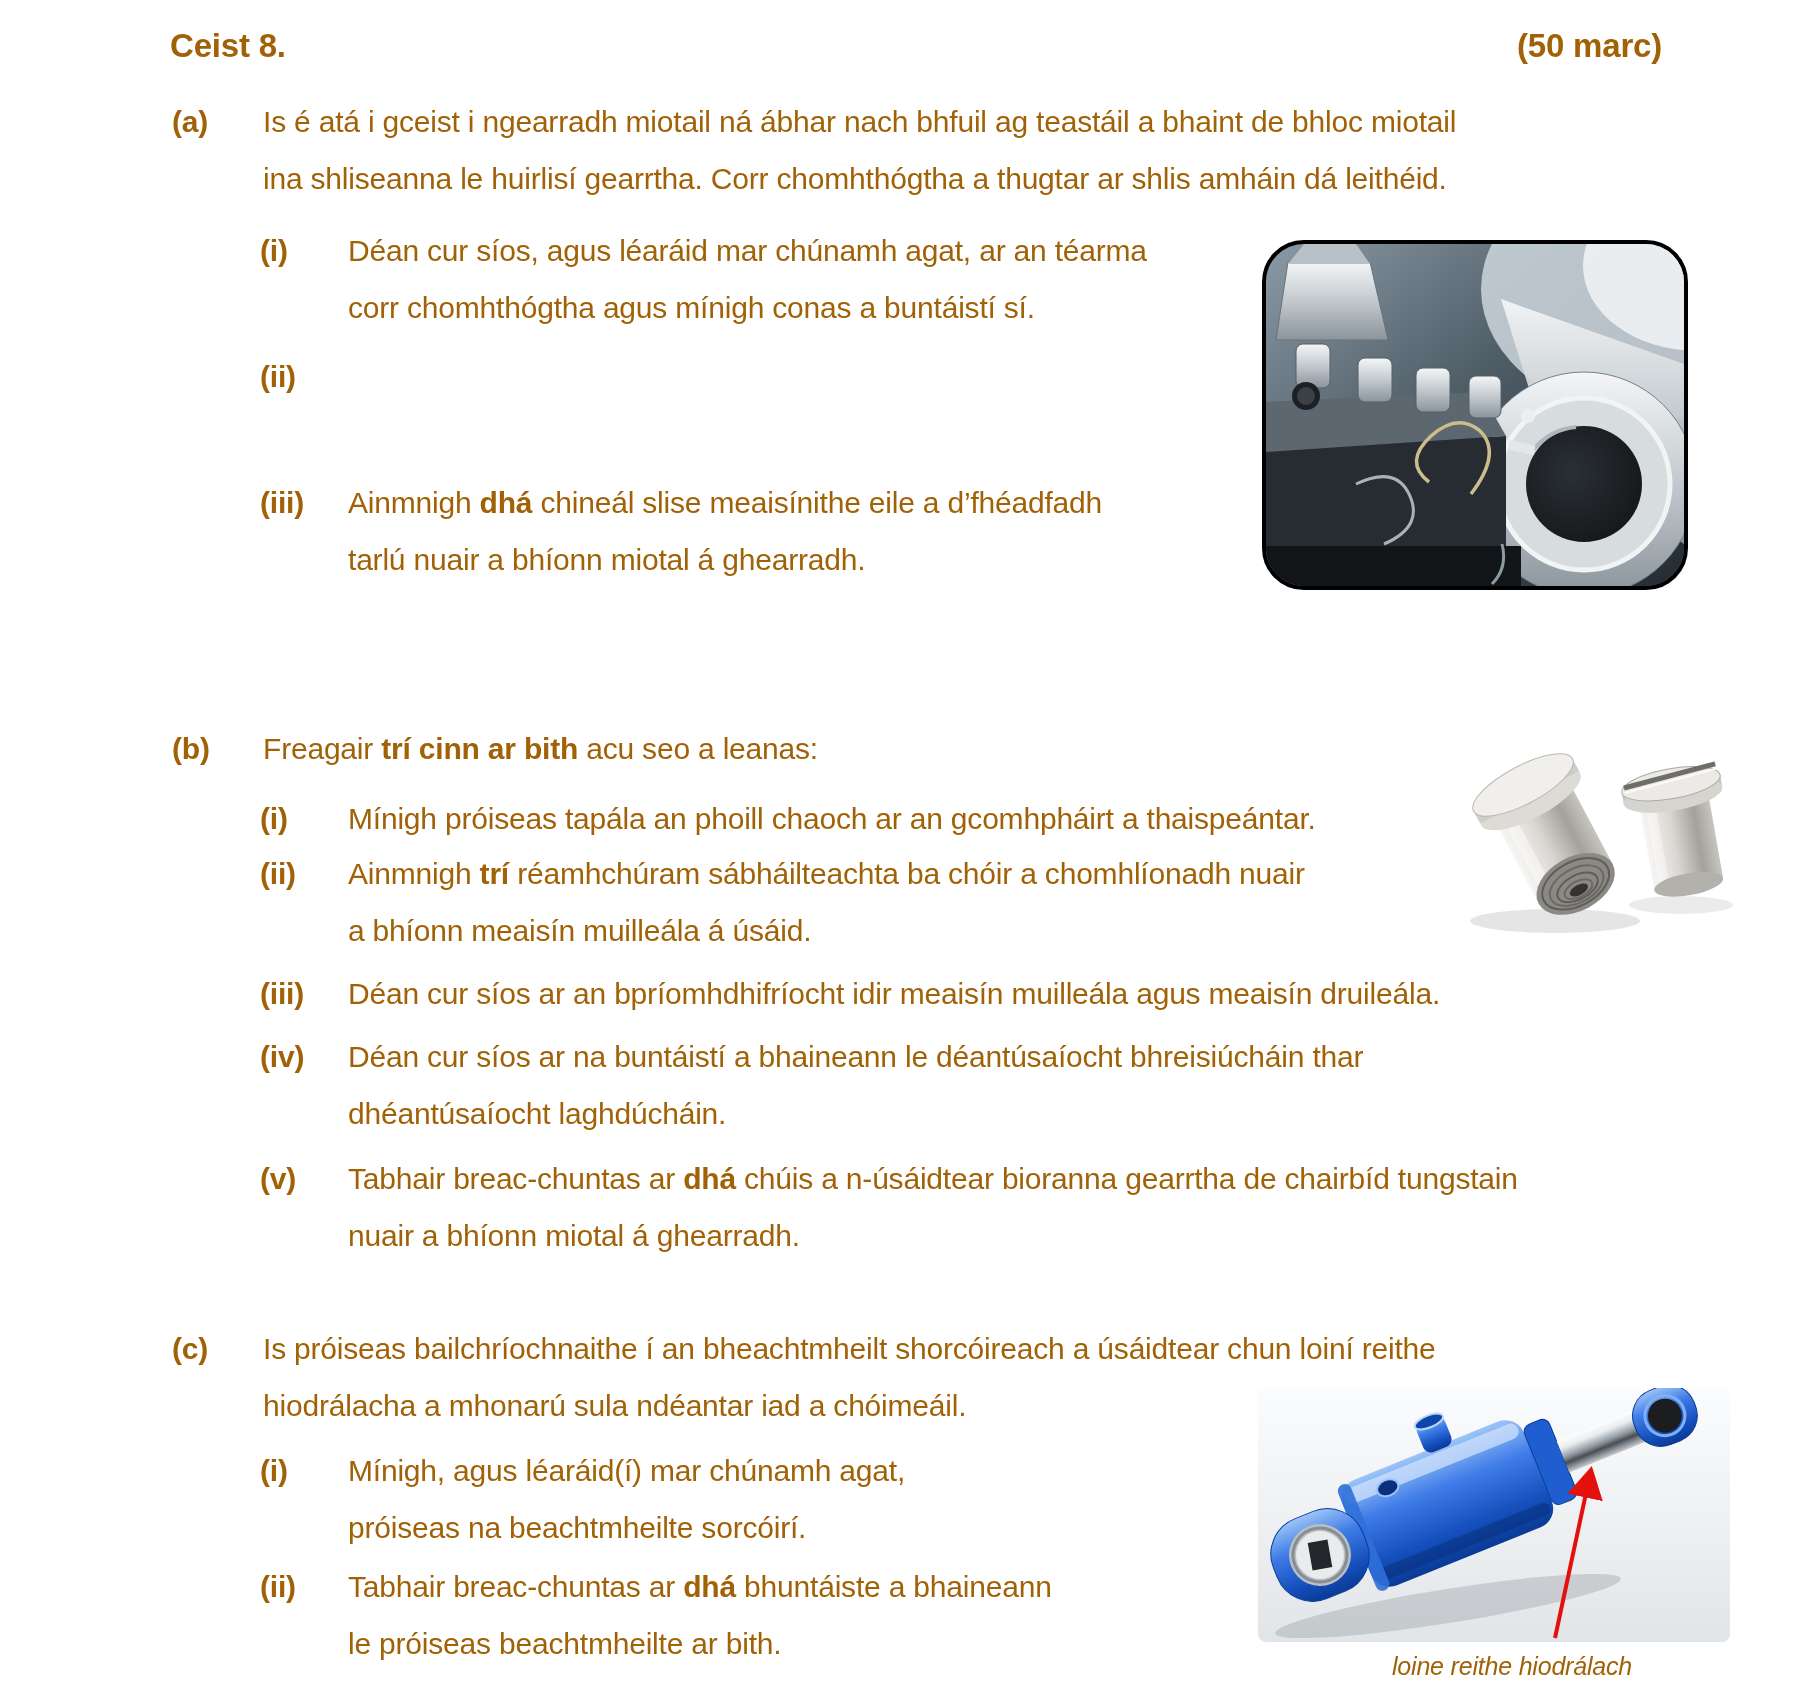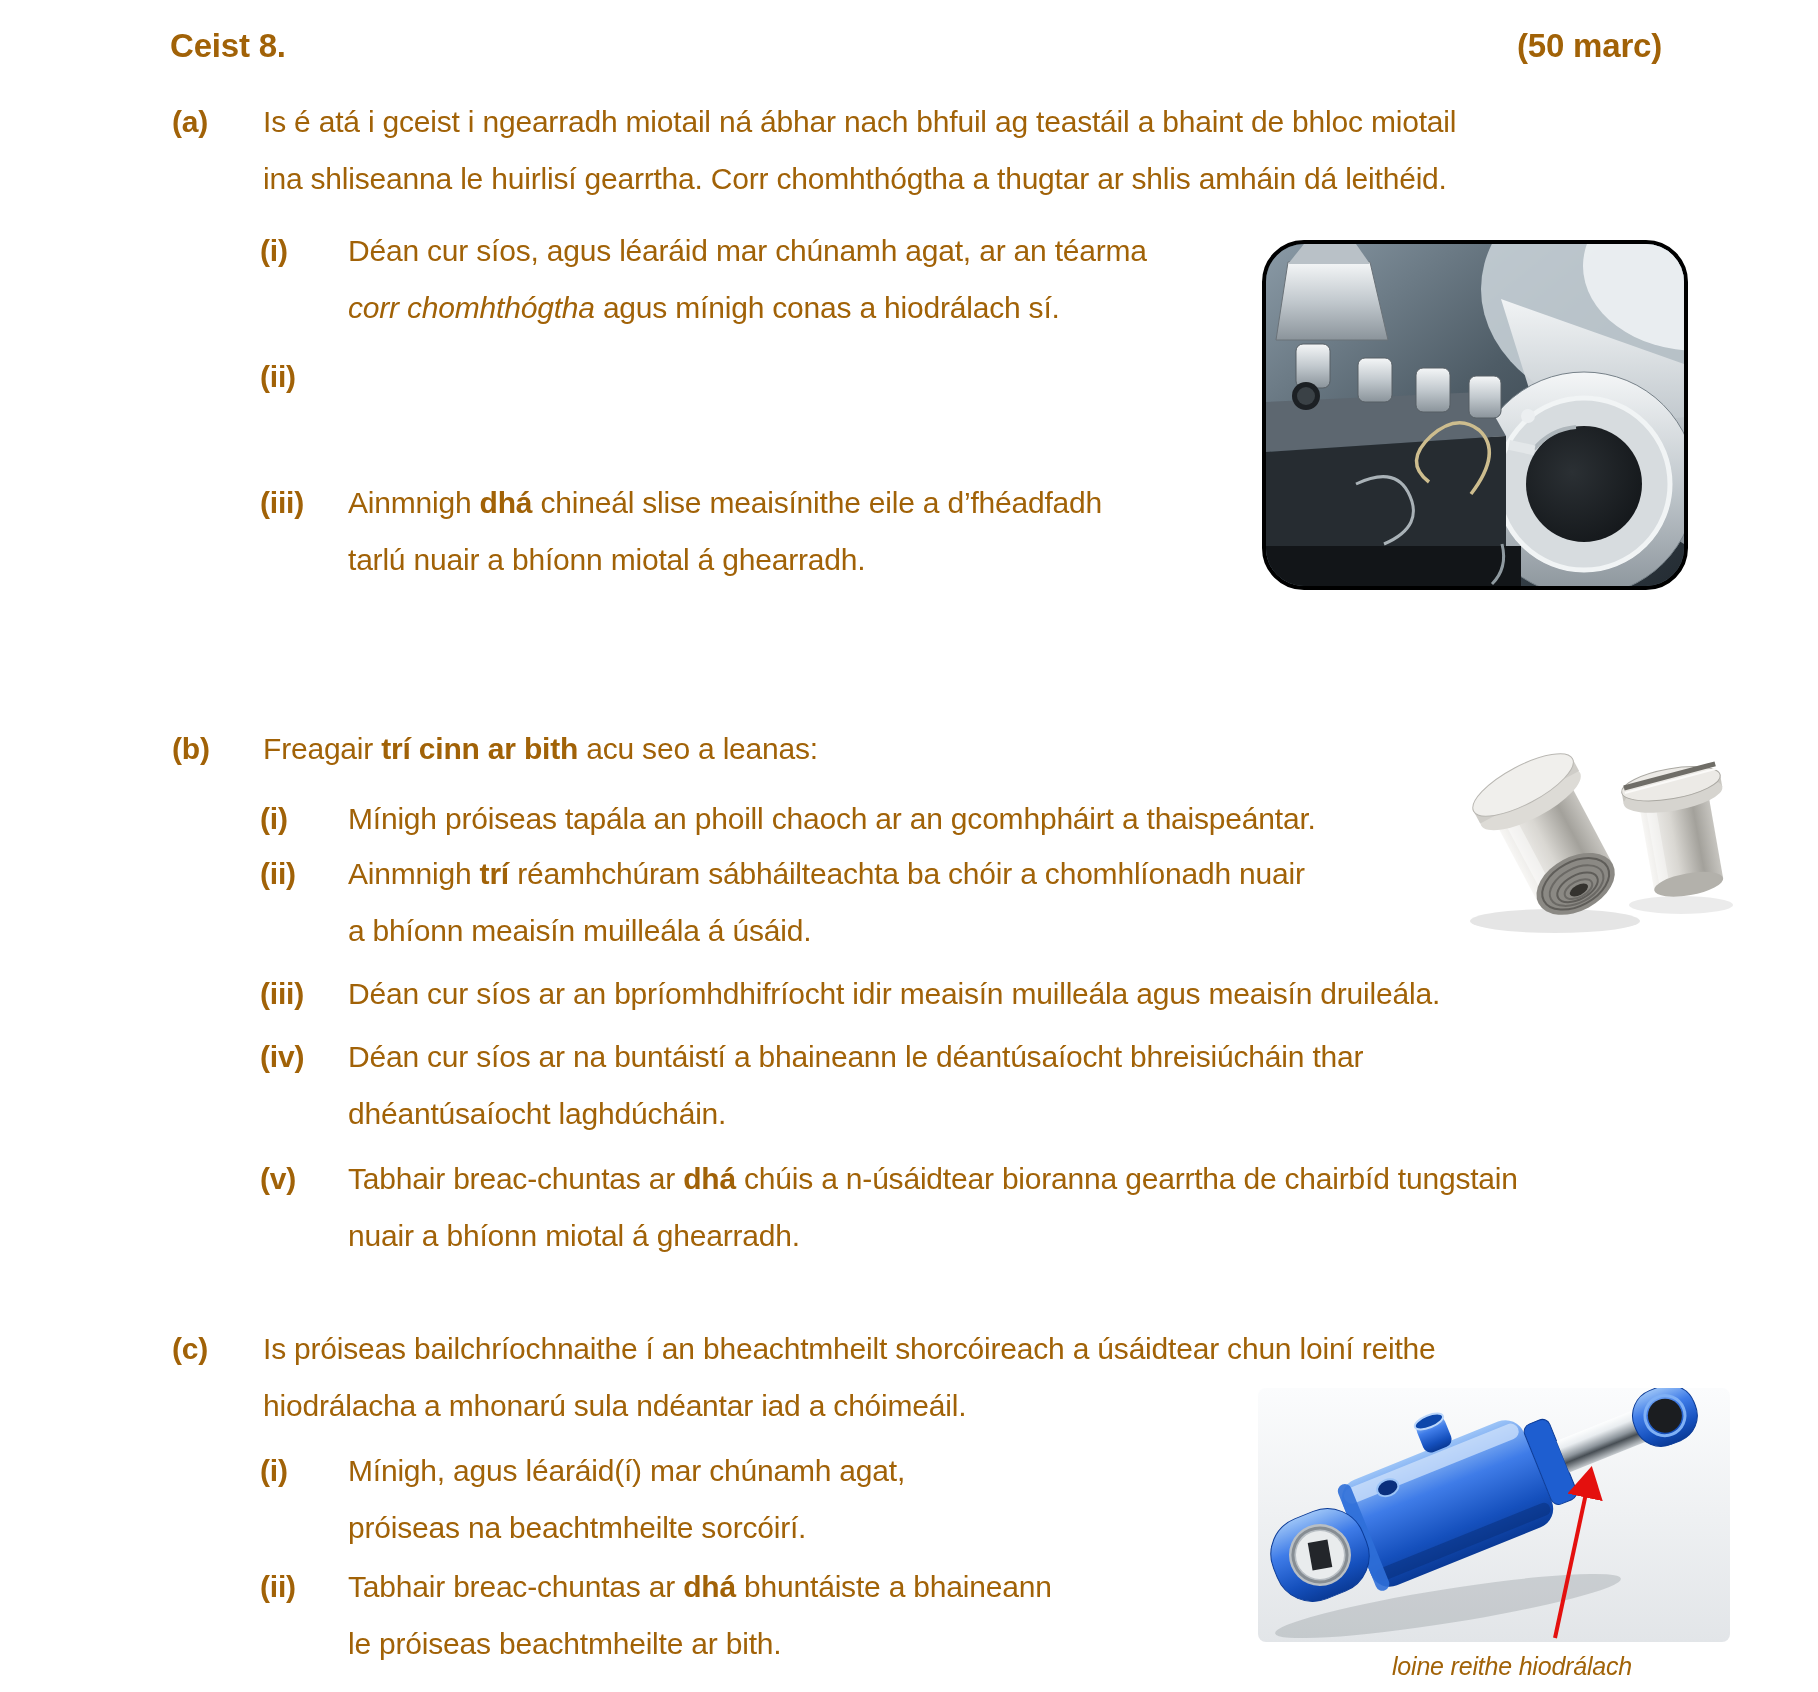--- a/index.html
+++ b/index.html
@@ -10,21 +10,21 @@
   }
   .abs{position:absolute;}
   .hdr{left:170px;top:26px;width:1492px;display:flex;justify-content:space-between;}
   .hbold{font-weight:700;font-size:33px;line-height:40px;}
   .sec-label{left:172px;width:82px;font-weight:700;line-height:57px;white-space:pre;}
   .sec-text{left:263px;}
   .sub-label{left:260px;width:82px;font-weight:700;line-height:57px;white-space:pre;}
   .sub-text{left:348px;}
   .tline{white-space:pre;line-height:57px;height:57px;}
   .b{font-weight:700;}
-  .i{font-style:italic;}
+  .i{}
   .photo-frame{
     left:1262px;top:240px;width:418px;height:342px;
     border:4px solid #000;border-radius:42px;overflow:hidden;background:#46545f;
   }
   .inserts-box{left:1455px;top:735px;width:286px;height:205px;}
   .cyl-box{left:1258px;top:1388px;width:472px;height:254px;}
   .caption{left:1392px;top:1646px;font-style:italic;font-size:25px;line-height:40px;white-space:pre;}
   svg{display:block;}
 </style>
 </head>
@@ -39,21 +39,21 @@
 
   <div class="abs sec-label" style="top:93px">(a)</div>
   <div class="abs sec-text" style="top:93px">
       <div class="tline"><span>Is é atá i gceist i ngearradh miotail ná ábhar nach bhfuil ag teastáil a bhaint de bhloc miotail</span></div>
       <div class="tline"><span>ina shliseanna le huirlisí gearrtha. Corr chomhthógtha a thugtar ar shlis amháin dá leithéid.</span></div>
     </div>
 
   <div class="abs sub-label" style="top:222px">(i)</div>
   <div class="abs sub-text" style="top:222px">
       <div class="tline"><span>Déan cur síos, agus léaráid mar chúnamh agat, ar an téarma</span></div>
-      <div class="tline"><span class="i">corr chomhthógtha</span><span> agus mínigh conas a hiodrálach sí.</span></div>
+      <div class="tline"><span class="i">corr chomhthógtha</span><span> agus mínigh conas a buntáistí sí.</span></div>
     </div>
 
   <div class="abs sub-label" style="top:348px">(ii)</div>
 
   <div class="abs sub-label" style="top:474px">(iii)</div>
   <div class="abs sub-text" style="top:474px">
       <div class="tline"><span>Ainmnigh </span><span class="b">dhá</span><span> chineál slise meaisínithe eile a d’fhéadfadh</span></div>
       <div class="tline"><span>tarlú nuair a bhíonn miotal á ghearradh.</span></div>
     </div>
 

